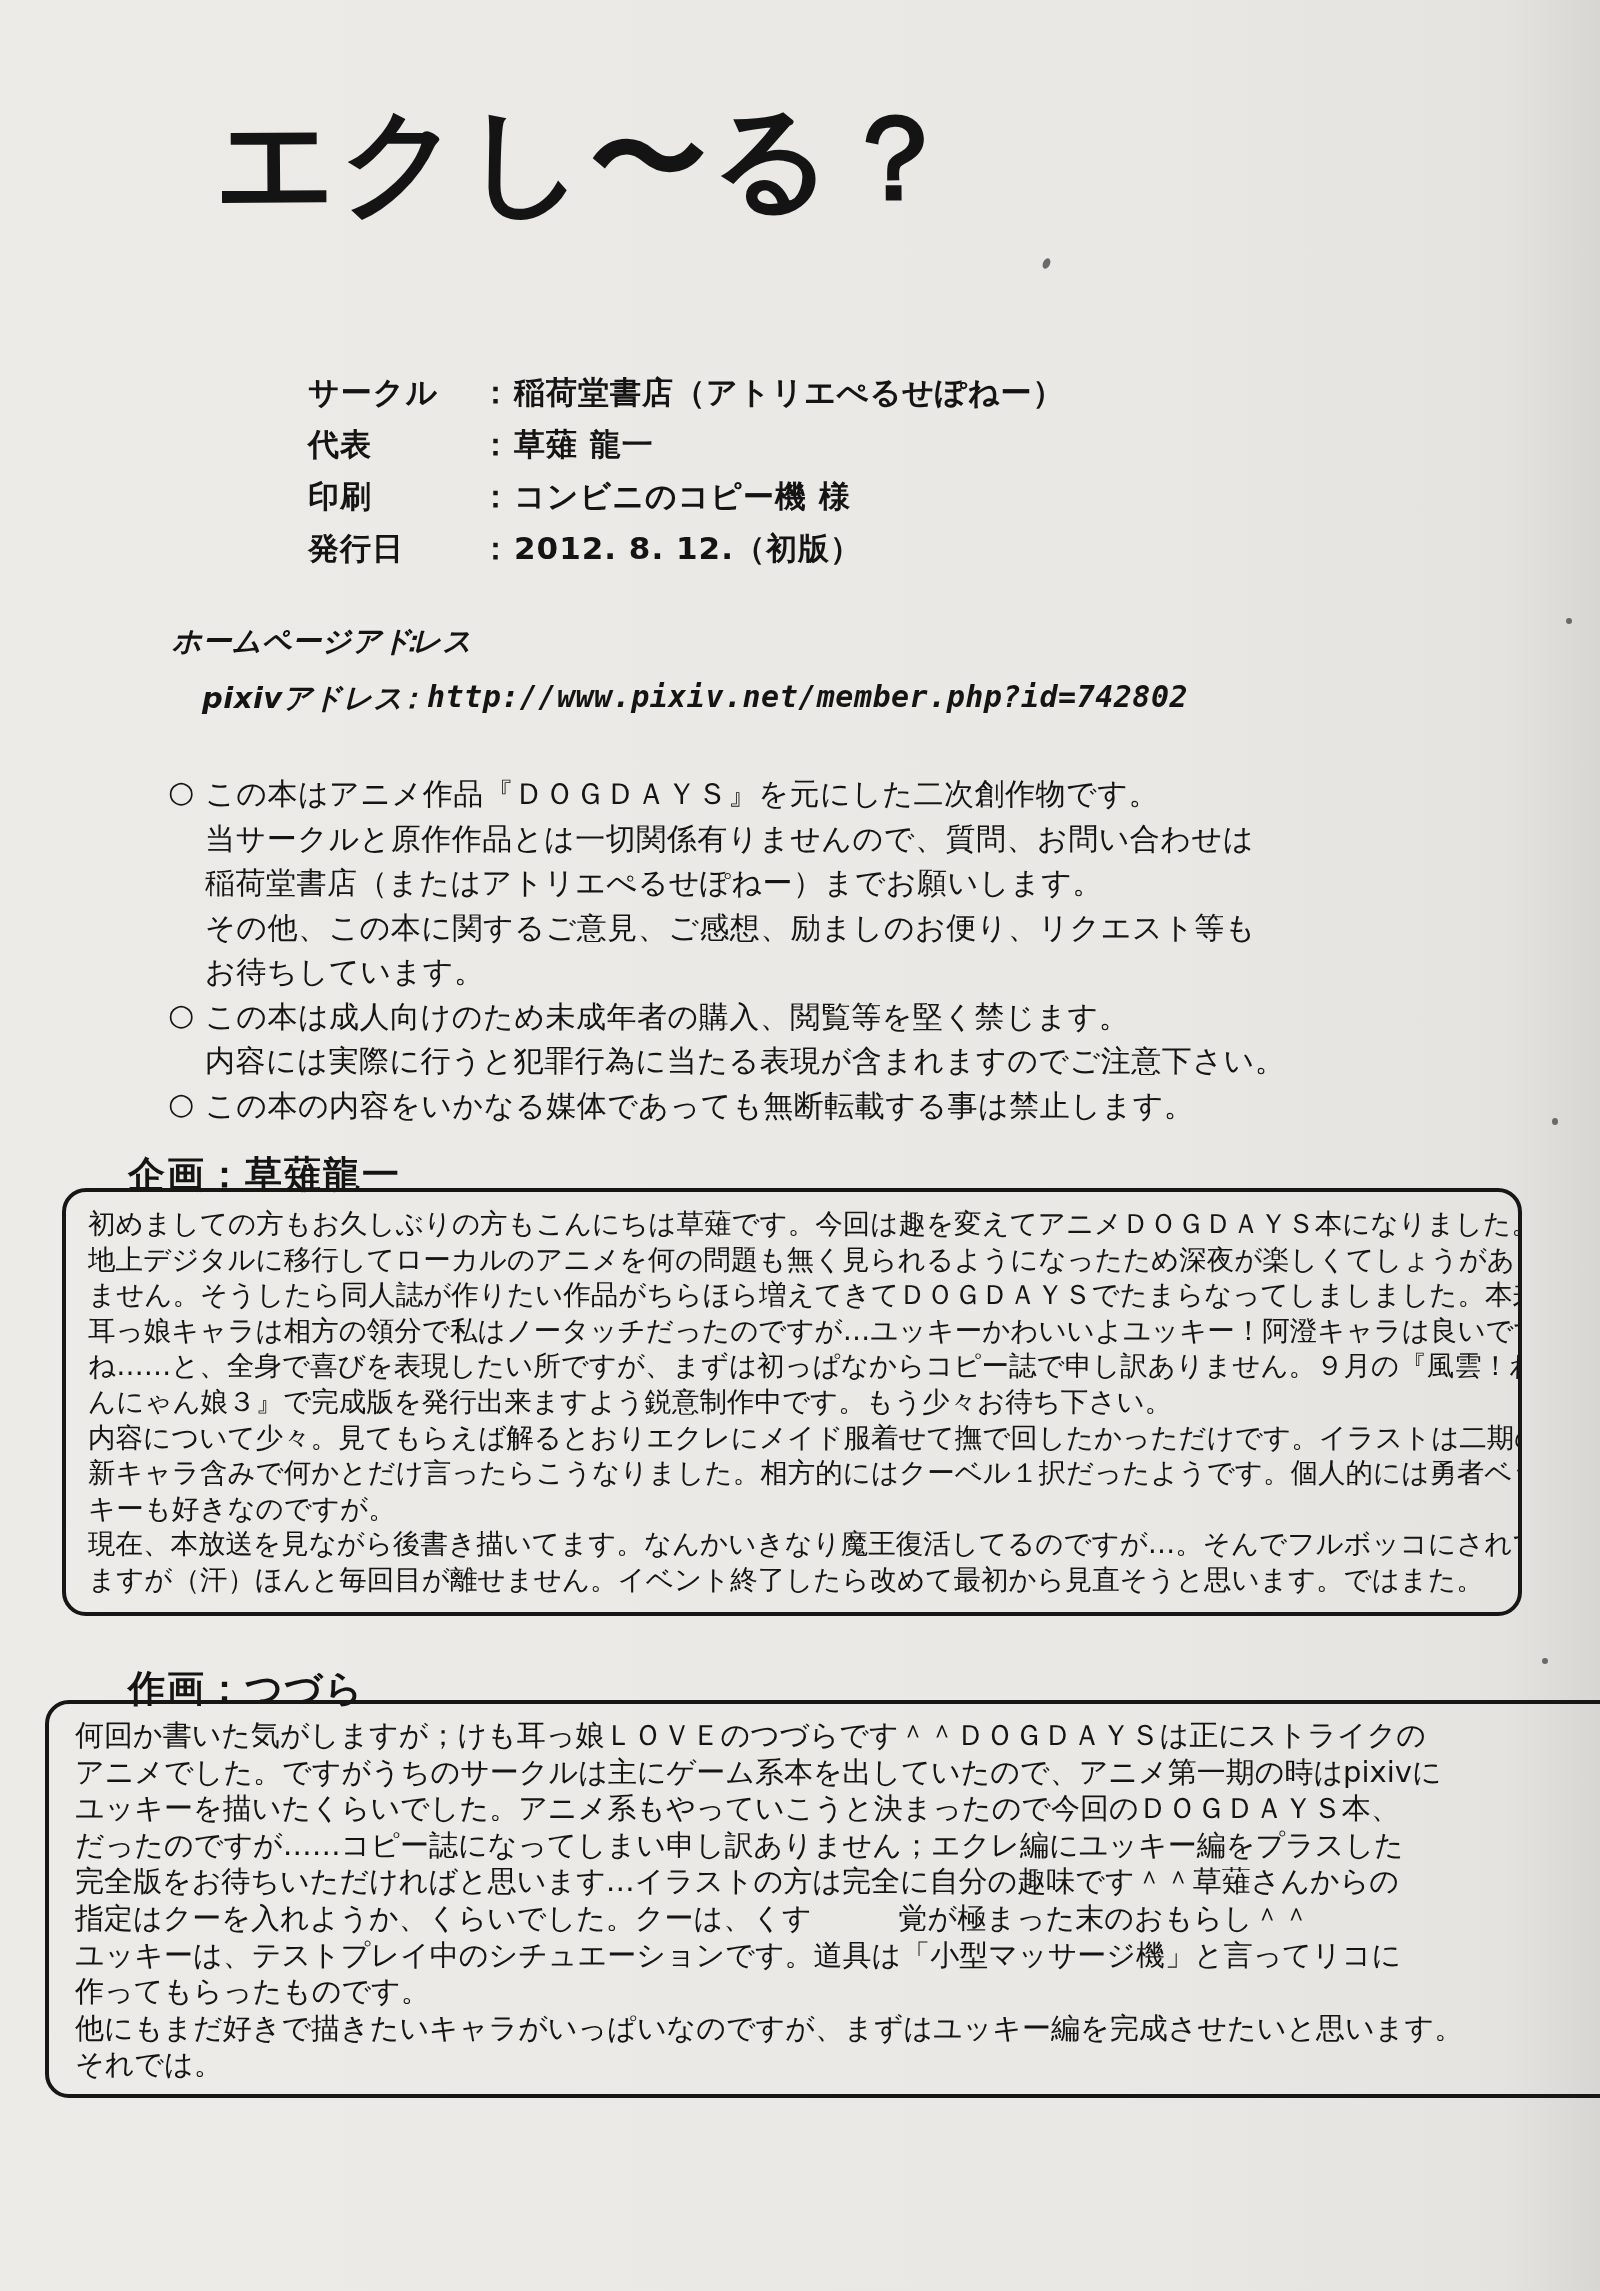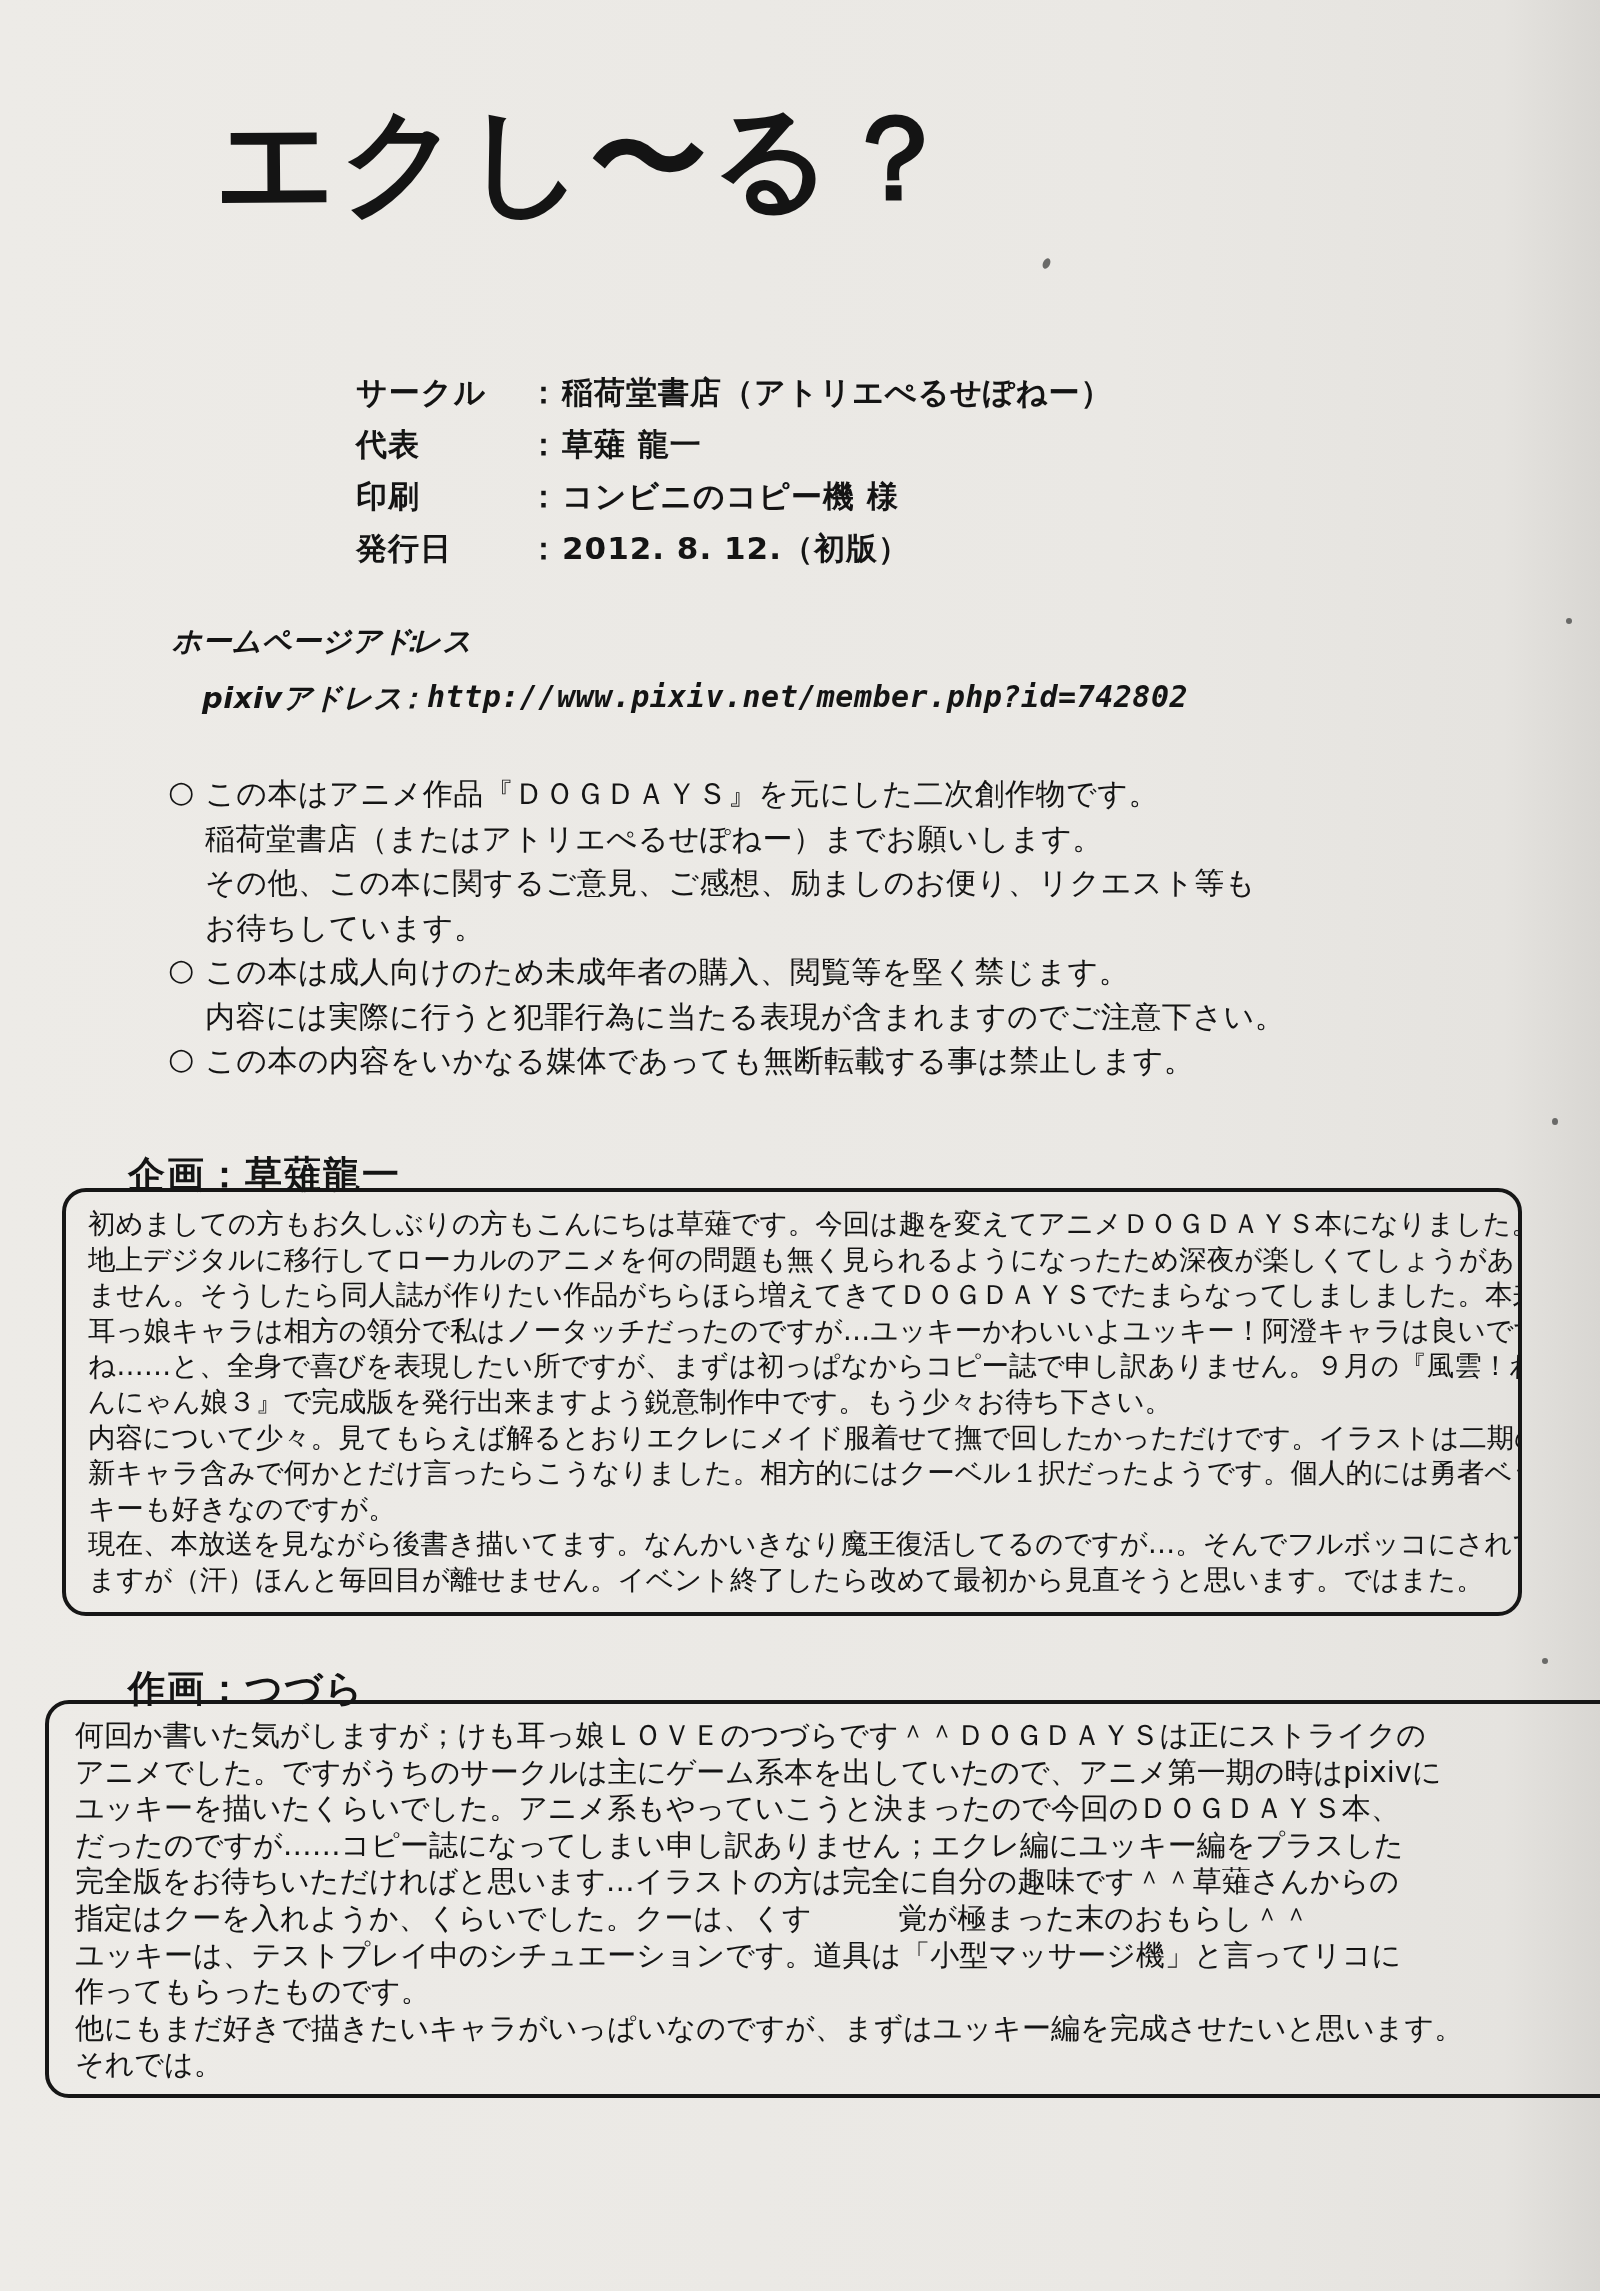--- a/index.html
+++ b/index.html
@@ -29,21 +29,20 @@
   }
 
   
   .colophon {
     position: absolute;
     top: 372px;
     left: 308px;
     font-size: 31px;
     font-weight: 600;
     letter-spacing: 1px;
-    margin-left: 48px;
   }
   .col-row { display: flex; height: 52px; align-items: flex-start; }
   .col-label { display: inline-block; width: 172px; }
   .col-colon { display: inline-block; width: 34px; }
   .col-value { white-space: nowrap; }
 
   
   .addresses {
     position: absolute;
     top: 622px;
@@ -162,20 +161,24 @@
       <span class="addr-label indent">pixivアドレス</span>
         <span class="addr-colon">：</span>
         <span class="addr-url">http://www.pixiv.net/member.php?id=742802</span>
     </div>
   </div>
 
   <div class="notices">
     <div class="notice-line">
       <span class="notice-marker">○</span>
         <span class="notice-text">この本はアニメ作品『ＤＯＧＤＡＹＳ』を元にした二次創作物です。</span>
+    </div>
+    <div class="notice-line">
+      <span class="notice-marker"></span>
+        <span class="notice-text">当サークルと原作作品とは一切関係有りませんので、質問、お問い合わせは</span>
     </div>
     <div class="notice-line">
       <span class="notice-marker"></span>
         <span class="notice-text">稲荷堂書店（またはアトリエぺるせぽねー）までお願いします。</span>
     </div>
     <div class="notice-line">
       <span class="notice-marker"></span>
         <span class="notice-text">その他、この本に関するご意見、ご感想、励ましのお便り、リクエスト等も</span>
     </div>
     <div class="notice-line">

